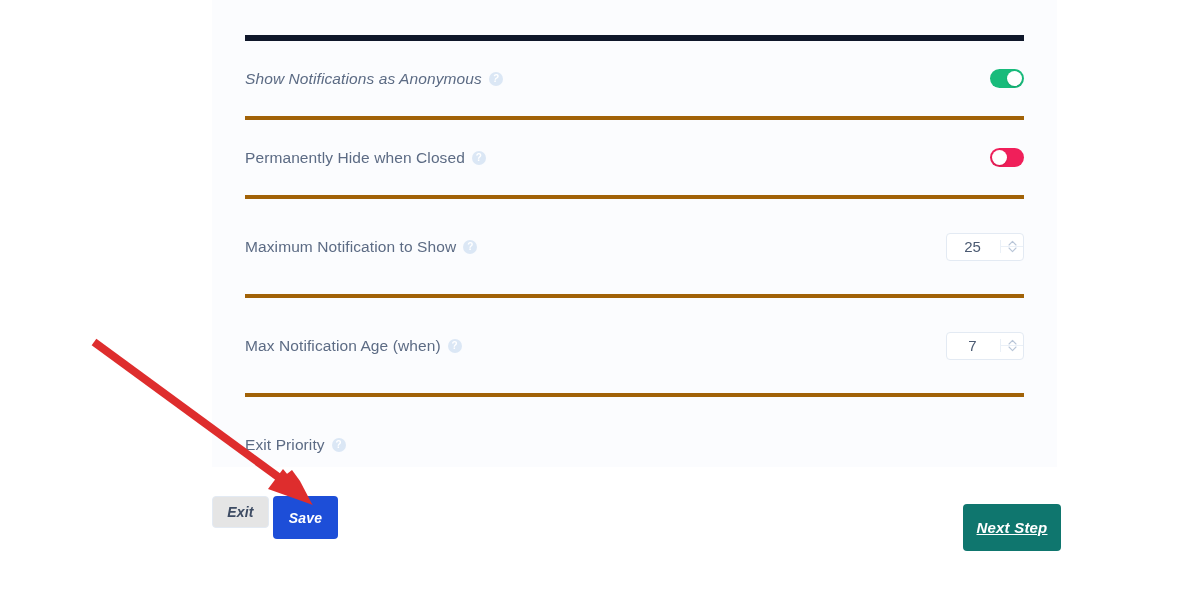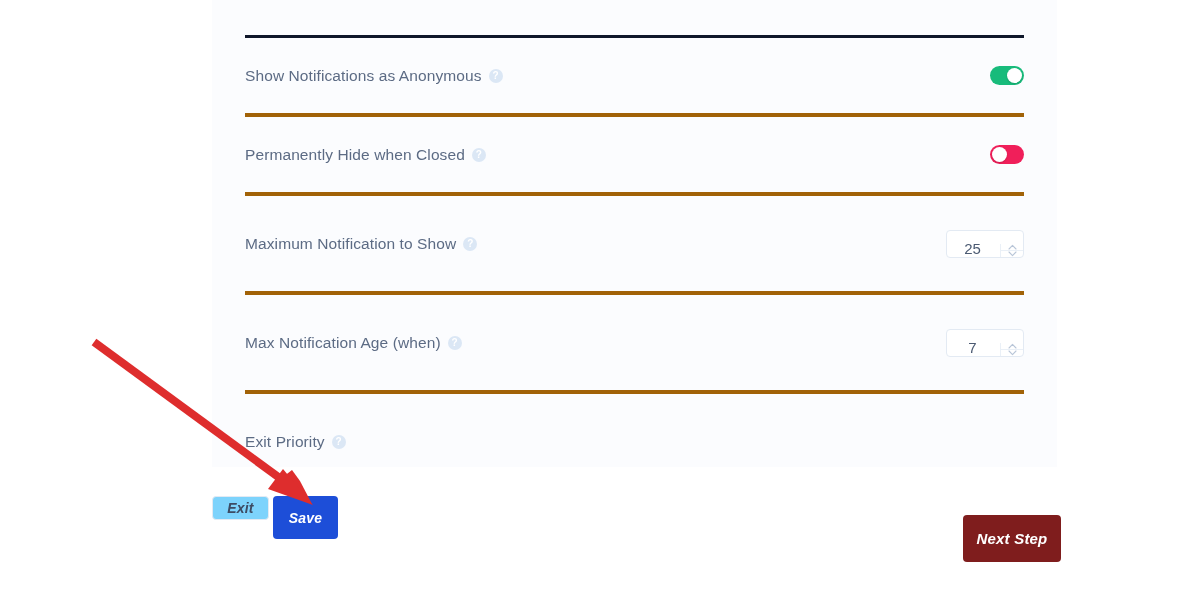--- a/index.html
+++ b/index.html
@@ -29,21 +29,21 @@
 
   .setting-row {
     position: relative;
     height: 75px;
     margin: 0 33px;
     display: flex;
     align-items: center;
     justify-content: space-between;
     border-top: 4px solid #a16207;
   }
-  .setting-row.first { border-top: 3px solid #0f172a; }
+  .setting-row.first { border-top: 6px solid #0f172a; font-style: italic; }
   .setting-row.tall { height: 95px; }
 
   .row-label {
     display: flex;
     align-items: center;
     font-size: 15.5px;
     color: #5c6b84;
     letter-spacing: .1px;
     white-space: nowrap;
   }
@@ -84,21 +84,21 @@
     box-shadow: 0 1px 2px rgba(0,0,0,.15);
   }
   .toggle.on  { background: #18bb7b; }
   .toggle.on  .knob { right: 2px; }
   .toggle.off { background: #f01f5a; }
   .toggle.off .knob { left: 2px; }
 
   
   .stepper {
     display: flex;
-    align-items: flex-end;
+    align-items: center;
     width: 78px;
     height: 28px;
     background: #ffffff;
     border: 1px solid #e3eaf3;
     border-radius: 4px;
     box-sizing: border-box;
     overflow: hidden;
     flex: none;
   }
   .stepper .num-value {
@@ -146,41 +146,42 @@
     border-radius: 4px;
     cursor: pointer;
     display: inline-flex;
     align-items: center;
     justify-content: center;
     box-sizing: border-box;
     letter-spacing: .2px;
   }
   .btn-exit {
     width: 57px;
-    height: 24px;
-    background: #7dd3fc;
+    height: 32px;
+    background: #e5e5e5;
     color: #3d4b63;
     border: 1px solid #e3eaf3;
   }
   .btn-save {
     width: 65px;
     height: 43px;
     margin-left: 4px;
     background: #1d4ed8;
     color: #ffffff;
     border: none;
   }
   .btn-next {
     width: 98px;
     height: 47px;
-    background: #7f1d1d;
+    background: #0f766e;
     color: #ffffff;
     border: none;
     font-size: 15px;
-    margin-top: 19px;
+    margin-top: 8px;
+    text-decoration: underline;
   }
 
   
   .arrow-overlay {
     position: absolute;
     left: 0; top: 0;
     width: 1191px; height: 616px;
     pointer-events: none;
   }
 </style>

